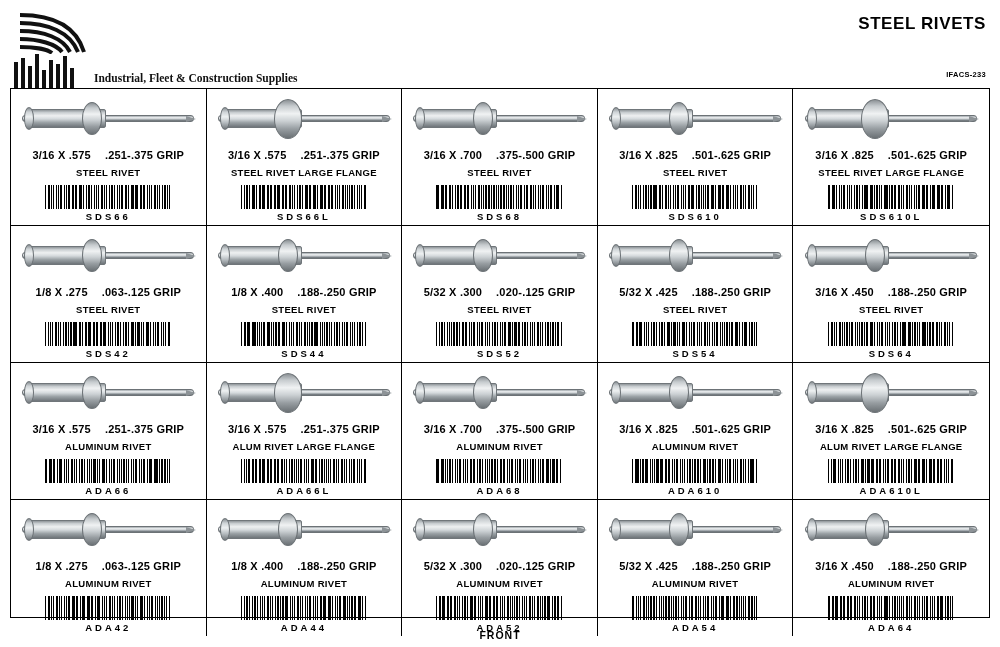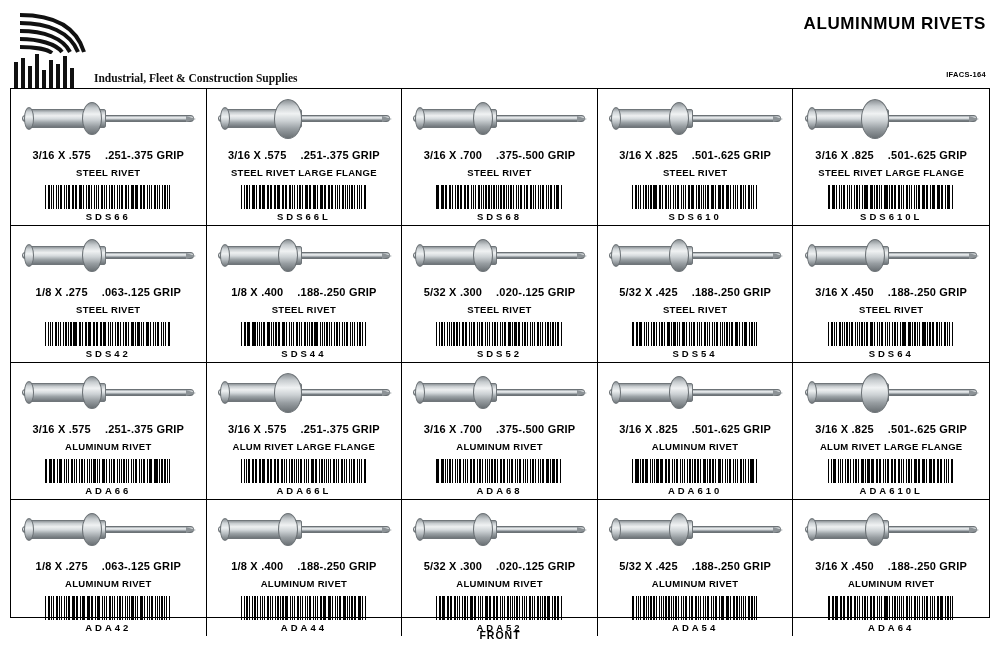--- a/index.html
+++ b/index.html
@@ -279,23 +279,23 @@
           <i style="height:18px"></i>
           <i style="height:28px"></i>
         <i style="height:24px"></i>
           <i style="height:32px"></i>
           <i style="height:20px"></i>
       </div>
       <div class="logo-tag">Industrial, Fleet &amp; Construction Supplies</div>
     </div>
 
     <div class="title-block">
-      <div class="title-line">ALUMINMUM RIVETS</div>
+      <div class="title-line">STEEL RIVETS</div>
     </div>
-    <div class="doc-code">IFACS-164</div>
+    <div class="doc-code">IFACS-233</div>
   </div>
 
   <div class="grid">
       <div class="cell">
         <div class="rivet">
           <div class="mandrel"></div>
           <div class="mandrel-tip"></div>
           <div class="body"></div>
           <div class="flange"></div>
           <div class="head"></div>

